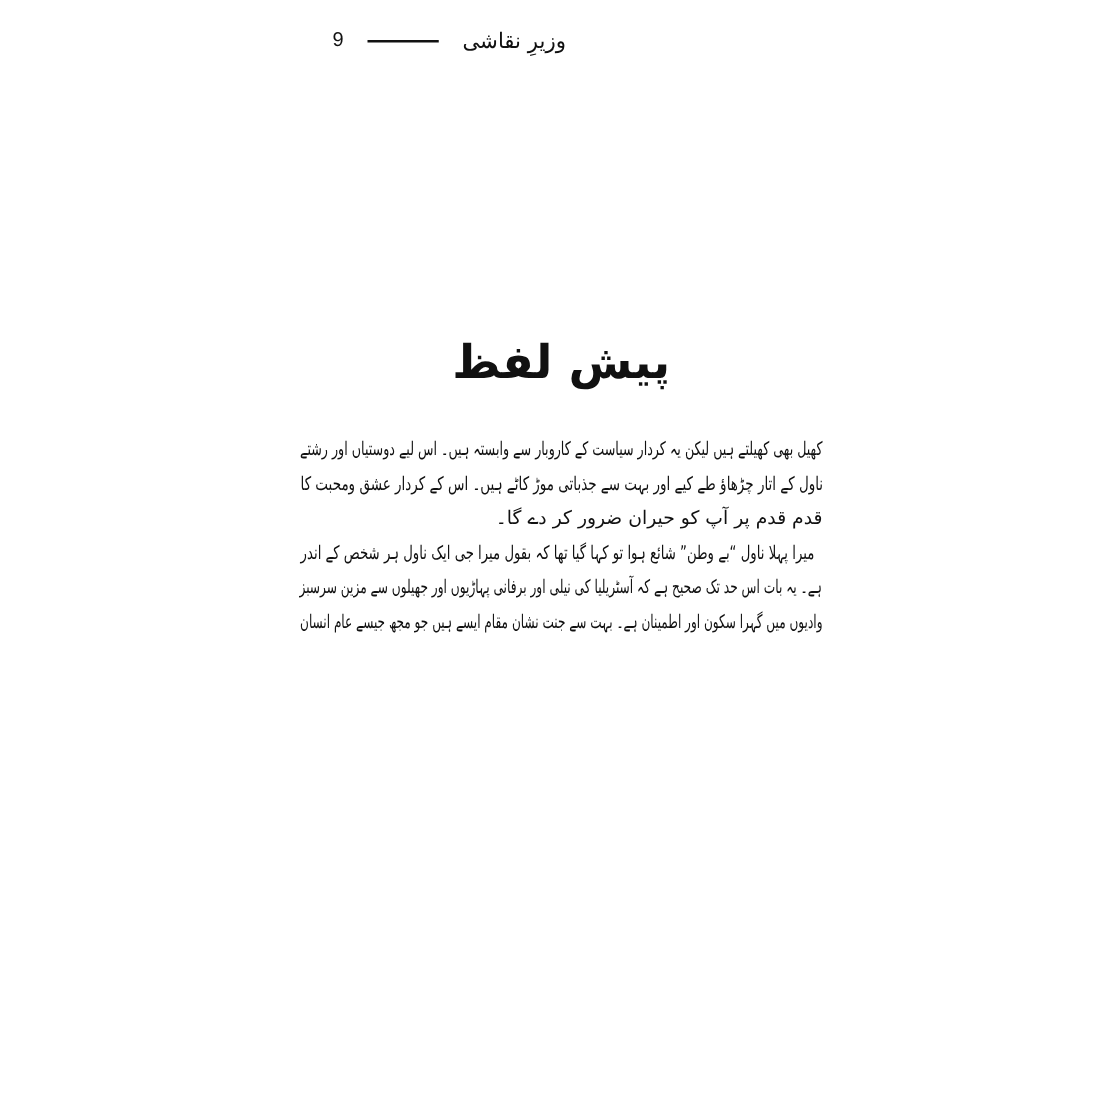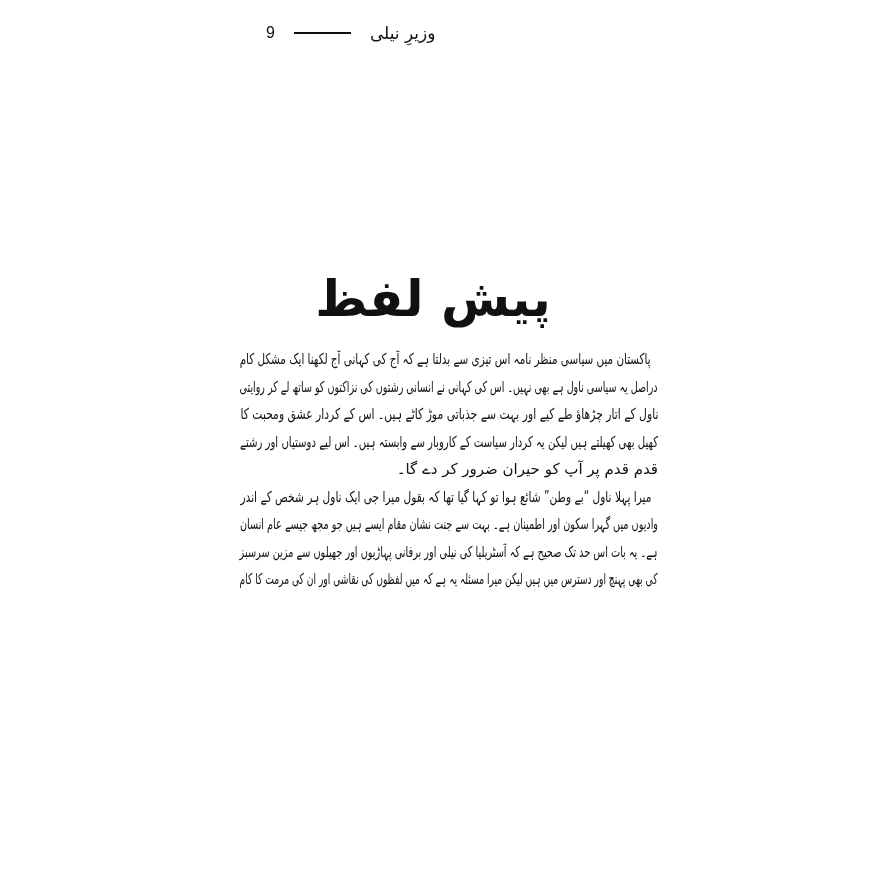--- a/index.html
+++ b/index.html
@@ -40,25 +40,25 @@
     font-family: "DejaVu Sans", sans-serif;
   }
   .running-title {
     font-size: 17px;
     color: #111111;
     white-space: nowrap;
   }
   
   .heading {
     position: absolute;
-    top: 262px; left: 224px;
+    top: 262px; left: 240px;
     width: 418px;
     margin: 0;
     text-align: center;
-    font-size: 50px;
+    font-size: 37px;
     font-weight: bold;
     color: #111111;
     line-height: 1.5;
   }
   
   .body-text {
     position: absolute;
     top: 346px; left: 240px;
     width: 418px;
     direction: rtl;
@@ -81,30 +81,27 @@
   }
 </style>
 </head>
 <body>
 
 <div class="page">
 
   <div class="header">
     <span class="pagenum">9</span>
     <span class="rule"></span>
-    <span class="running-title urdu">وزیرِ نیلی</span>
+    <span class="running-title urdu">وزیرِ نقاشی</span>
   </div>
 
   <h1 class="heading urdu">پیش لفظ</h1>
 
   <div class="body-text urdu">
-      <div class="tline indent"><span style="transform: scaleX(0.692356);">پاکستان میں سیاسی منظر نامہ اس تیزی سے بدلتا ہے کہ آج کی کہانی آج لکھنا ایک مشکل کام</span></div>
-      <div class="tline"><span style="transform: scaleX(0.635651);">دراصل یہ سیاسی ناول ہے بھی نہیں۔ اس کی کہانی نے انسانی رشتوں کی نزاکتوں کو ساتھ لے کر روایتی</span></div>
+      <div class="tline"><span style="transform: scaleX(0.6753);">کھیل بھی کھیلتے ہیں لیکن یہ کردار سیاست کے کاروبار سے وابستہ ہیں۔ اس لیے دوستیاں اور رشتے</span></div>
       <div class="tline"><span style="transform: scaleX(0.718889);">ناول کے اتار چڑھاؤ طے کیے اور بہت سے جذباتی موڑ کاٹے ہیں۔ اس کے کردار عشق ومحبت کا</span></div>
-      <div class="tline"><span style="transform: scaleX(0.6753);">کھیل بھی کھیلتے ہیں لیکن یہ کردار سیاست کے کاروبار سے وابستہ ہیں۔ اس لیے دوستیاں اور رشتے</span></div>
       <div class="tline"><span style="transform: scaleX(1); text-align: center;">قدم قدم پر آپ کو حیران ضرور کر دے گا۔</span></div>
       <div class="tline indent"><span style="transform: scaleX(0.706831);">میرا پہلا ناول “بے وطن” شائع ہوا تو کہا گیا تھا کہ بقول میرا جی ایک ناول ہر شخص کے اندر</span></div>
+      <div class="tline"><span style="transform: scaleX(0.64951);">ہے۔ یہ بات اس حد تک صحیح ہے کہ آسٹریلیا کی نیلی اور برفانی پہاڑیوں اور جھیلوں سے مزین سرسبز</span></div>
       <div class="tline"><span style="transform: scaleX(0.644052);">وادیوں میں گہرا سکون اور اطمینان ہے۔ بہت سے جنت نشان مقام ایسے ہیں جو مجھ جیسے عام انسان</span></div>
-      <div class="tline"><span style="transform: scaleX(0.64951);">ہے۔ یہ بات اس حد تک صحیح ہے کہ آسٹریلیا کی نیلی اور برفانی پہاڑیوں اور جھیلوں سے مزین سرسبز</span></div>
-      <div class="tline"><span style="transform: scaleX(0.608858);">کی بھی پہنچ اور دسترس میں ہیں لیکن میرا مسئلہ یہ ہے کہ میں لفظوں کی نقاشی اور ان کی مرمت کا کام</span></div>
     </div>
 
 </div>
 
 </body></html>

